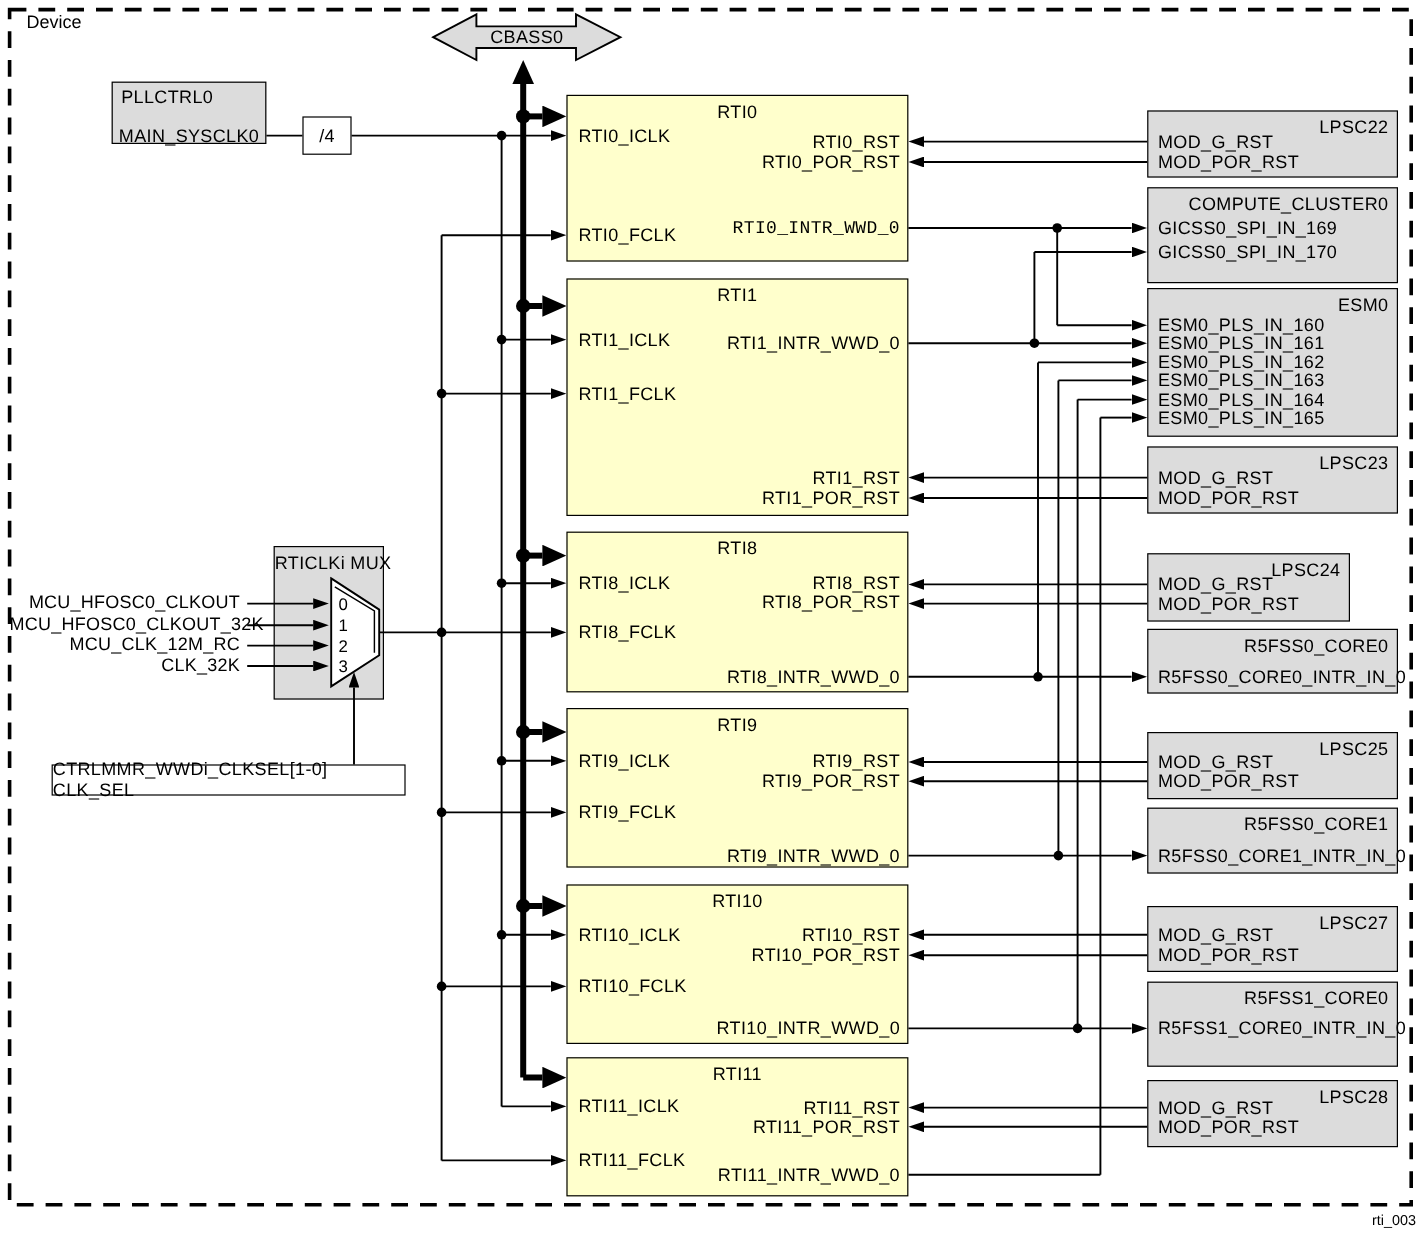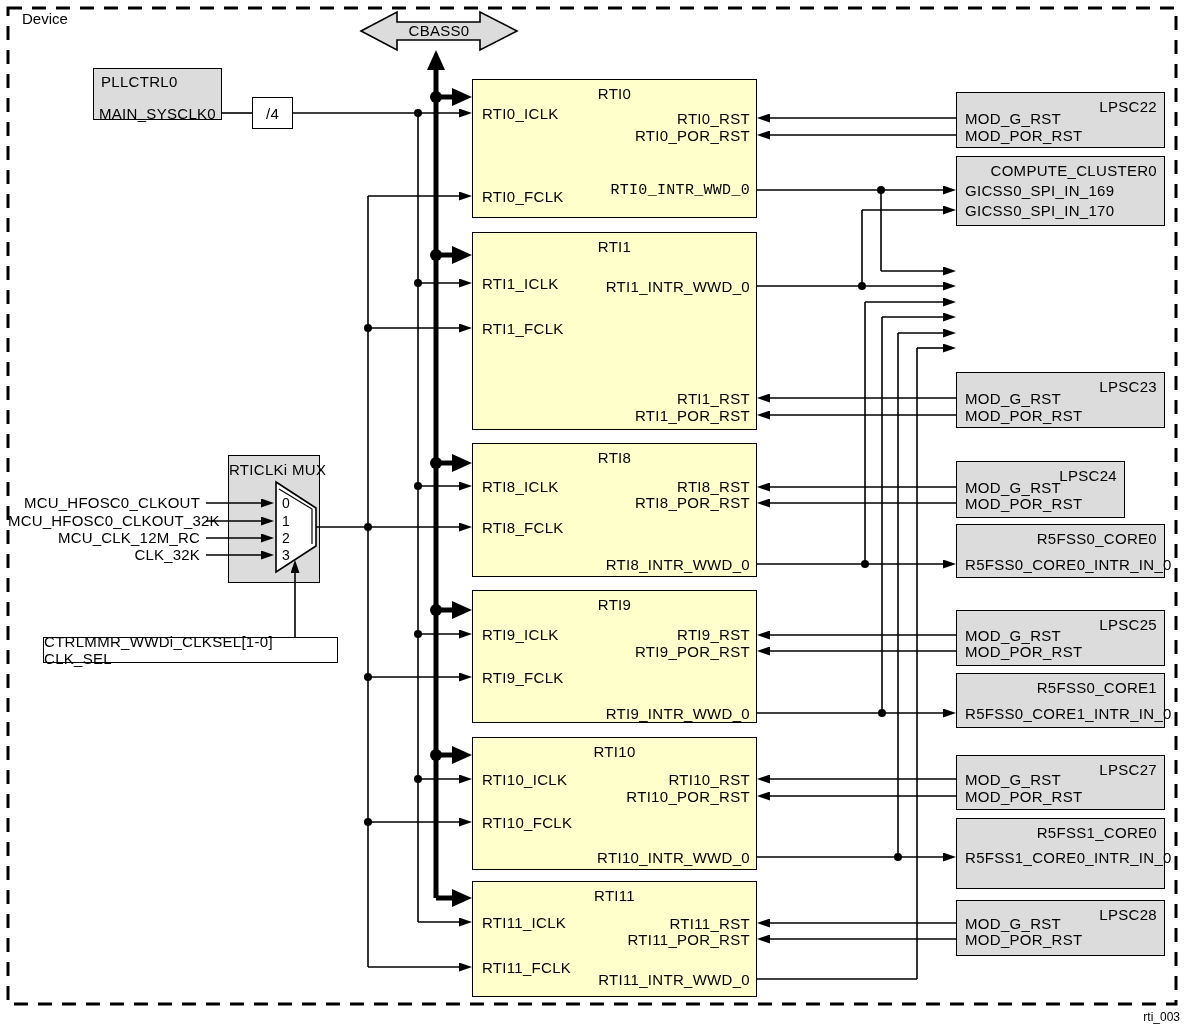--- a/index.html
+++ b/index.html
@@ -102,26 +102,35 @@
     <div class="lbl sr" style="top:50px;">RTI11_POR_RST</div>
     <div class="lbl sr" style="top:90px;">RTI11_INTR_WWD_0</div>
   </div>
 
   <div class="box gray" style="left:956px;top:92px;width:209px;height:56px;">
     <div class="lbl t-right">LPSC22</div>
     <div class="lbl rb" style="top:18px;">MOD_G_RST</div>
     <div class="lbl rb" style="top:35px;">MOD_POR_RST</div>
   </div>
 
-  <div class="box gray" style="left:956px;top:156px;width:209px;height:70px;">
+  <div class="box gray" style="left:956px;top:156px;width:209px;height:80px;">
     <div class="lbl t-right">COMPUTE_CLUSTER0</div>
     <div class="lbl rb" style="top:26px;">GICSS0_SPI_IN_169</div>
     <div class="lbl rb" style="top:46px;">GICSS0_SPI_IN_170</div>
   </div>
 
+  <div class="box gray" style="left:956px;top:240px;width:209px;height:124px;">
+    <div class="lbl t-right">ESM0</div>
+    <div class="lbl rb" style="top:23px;">ESM0_PLS_IN_160</div>
+    <div class="lbl rb" style="top:38px;">ESM0_PLS_IN_161</div>
+    <div class="lbl rb" style="top:54px;">ESM0_PLS_IN_162</div>
+    <div class="lbl rb" style="top:69px;">ESM0_PLS_IN_163</div>
+    <div class="lbl rb" style="top:85px;">ESM0_PLS_IN_164</div>
+    <div class="lbl rb" style="top:100px;">ESM0_PLS_IN_165</div>
+  </div>
 
   <div class="box gray" style="left:956px;top:372px;width:209px;height:56px;">
     <div class="lbl t-right">LPSC23</div>
     <div class="lbl rb" style="top:18px;">MOD_G_RST</div>
     <div class="lbl rb" style="top:35px;">MOD_POR_RST</div>
   </div>
 
   <div class="box gray" style="left:956px;top:461px;width:169px;height:57px;">
     <div class="lbl t-right">LPSC24</div>
     <div class="lbl rb" style="top:18px;">MOD_G_RST</div>

